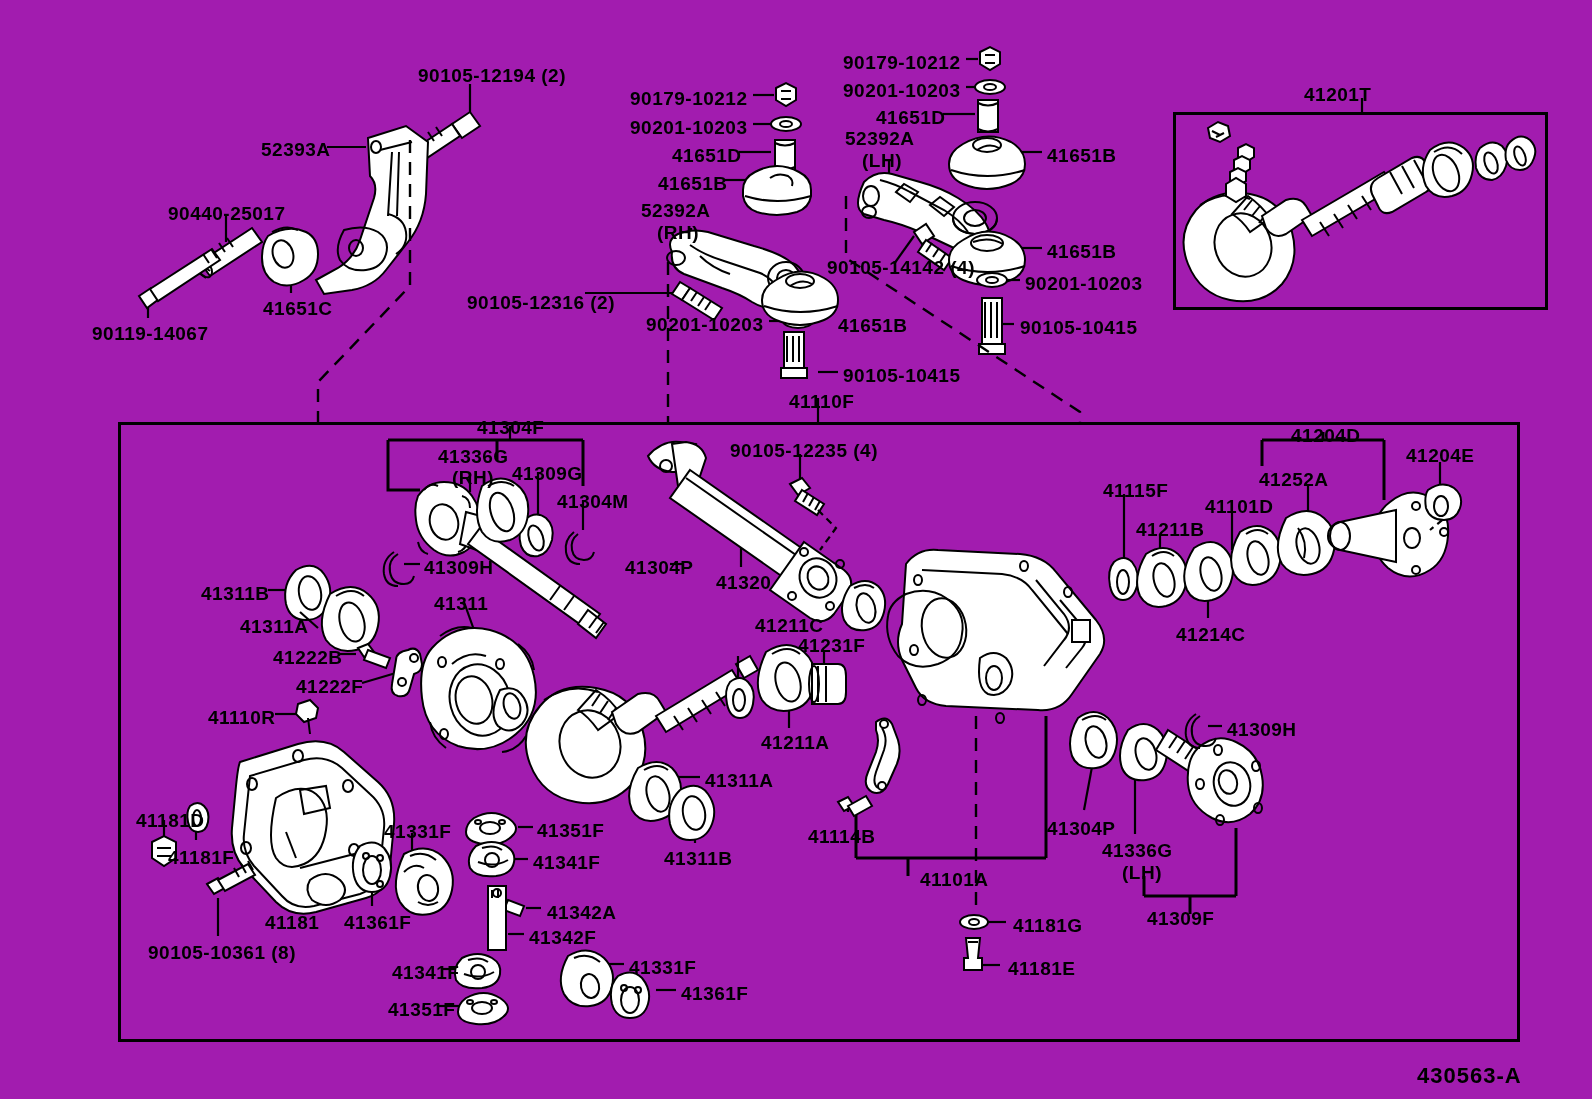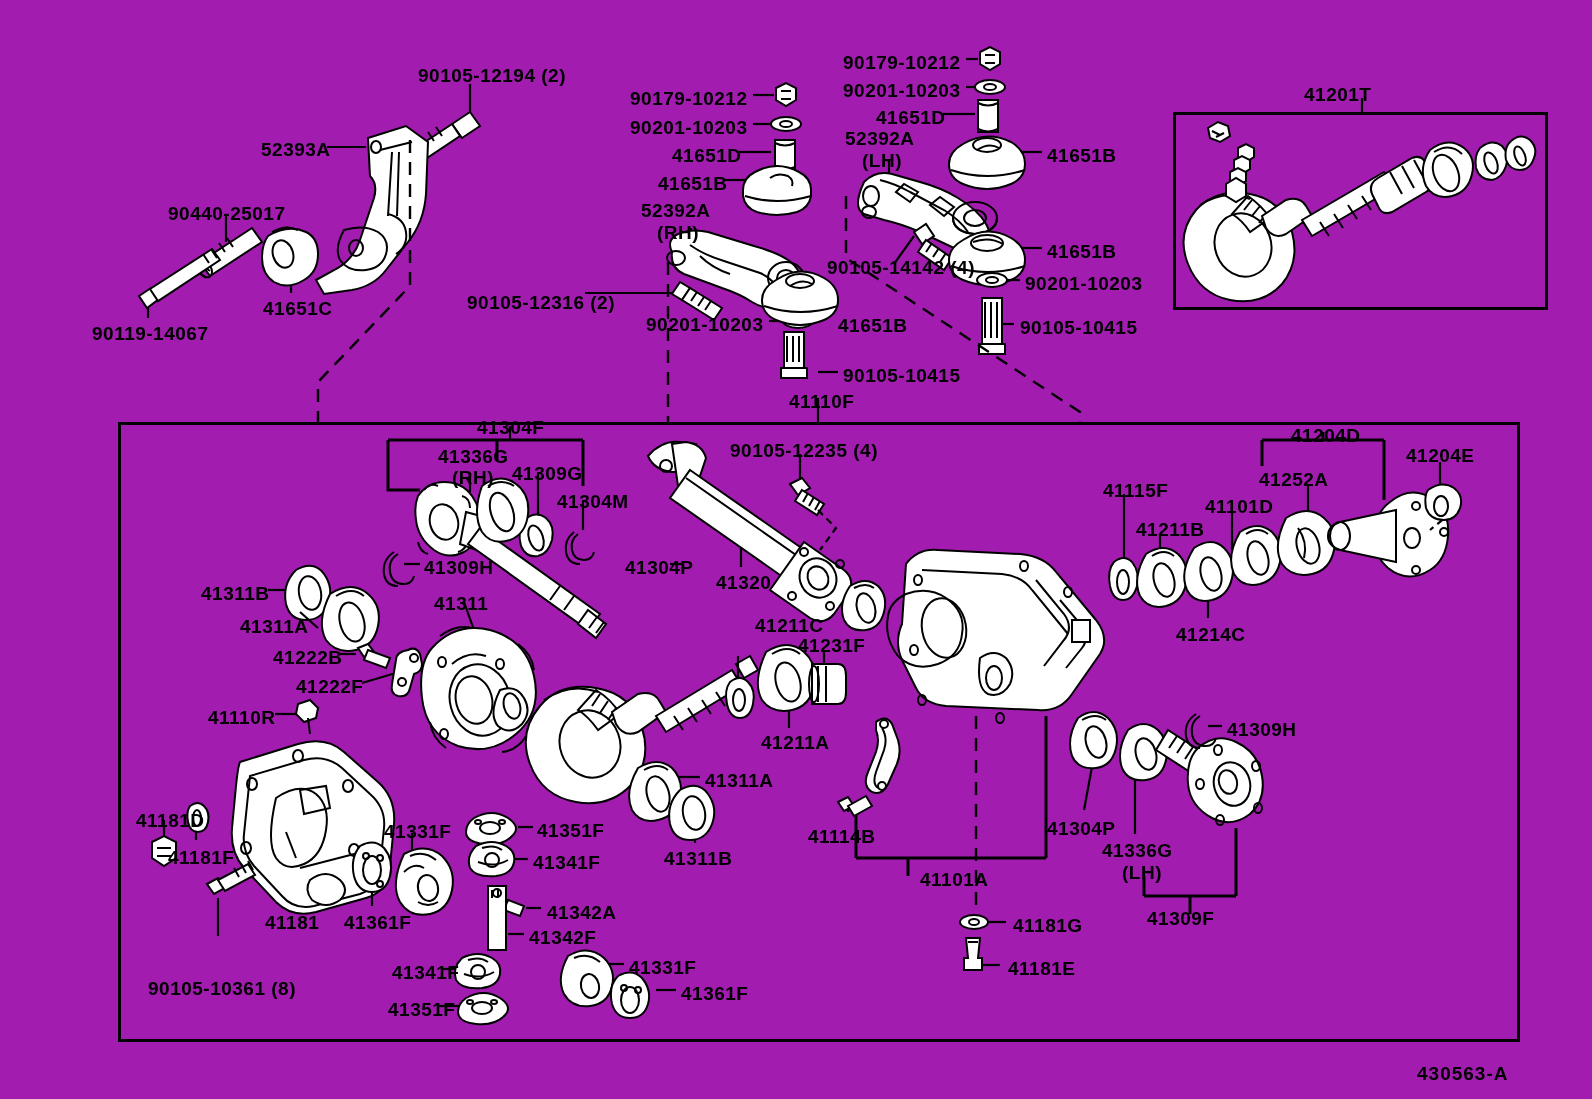--- a/index.html
+++ b/index.html
@@ -20,21 +20,21 @@
     line-height:1.05;
   }
   .box{
     position:absolute;
     border:3px solid #000;
     box-sizing:border-box;
   }
   .diagid{
     position:absolute;
     font-weight:bold;
-    font-size:19px;
+    font-size:22px;
     letter-spacing:1px;
   }
   svg.art{position:absolute;left:0;top:0;width:1592px;height:1099px;pointer-events:none;}
   .ln{stroke:#000;stroke-width:2.2;fill:none;}
   .ln3{stroke:#000;stroke-width:3;fill:none;}
   .dash{stroke:#000;stroke-width:2.4;fill:none;stroke-dasharray:13 9;}
   .pt{stroke:#000;stroke-width:2;fill:none;}
   .pt-f{stroke:#000;stroke-width:2;fill:#fff;}
 </style>
 </head>
@@ -704,21 +704,21 @@
       <div class="lbl" style="left: 424px; top: 558px;">41309H</div>
       <div class="lbl" style="left: 201px; top: 584px;">41311B</div>
       <div class="lbl" style="left: 240px; top: 617px;">41311A</div>
       <div class="lbl" style="left: 434px; top: 594px;">41311</div>
       <div class="lbl" style="left: 273px; top: 648px;">41222B</div>
       <div class="lbl" style="left: 296px; top: 677px;">41222F</div>
       <div class="lbl" style="left: 208px; top: 708px;">41110R</div>
       <div class="lbl" style="left: 136px; top: 811px;">41181D</div>
       <div class="lbl" style="left: 168px; top: 848px;">41181F</div>
       <div class="lbl" style="left: 265px; top: 913px;">41181</div>
-      <div class="lbl" style="left: 148px; top: 979px;">90105-10361 (8)</div>
+      <div class="lbl" style="left: 148px; top: 943px;">90105-10361 (8)</div>
       <div class="lbl" style="left: 384px; top: 822px;">41331F</div>
       <div class="lbl" style="left: 344px; top: 913px;">41361F</div>
       <div class="lbl" style="left: 537px; top: 821px;">41351F</div>
       <div class="lbl" style="left: 533px; top: 853px;">41341F</div>
       <div class="lbl" style="left: 547px; top: 903px;">41342A</div>
       <div class="lbl" style="left: 529px; top: 928px;">41342F</div>
       <div class="lbl" style="left: 392px; top: 963px;">41341F</div>
       <div class="lbl" style="left: 388px; top: 1000px;">41351F</div>
       <div class="lbl" style="left: 629px; top: 958px;">41331F</div>
       <div class="lbl" style="left: 681px; top: 984px;">41361F</div>

